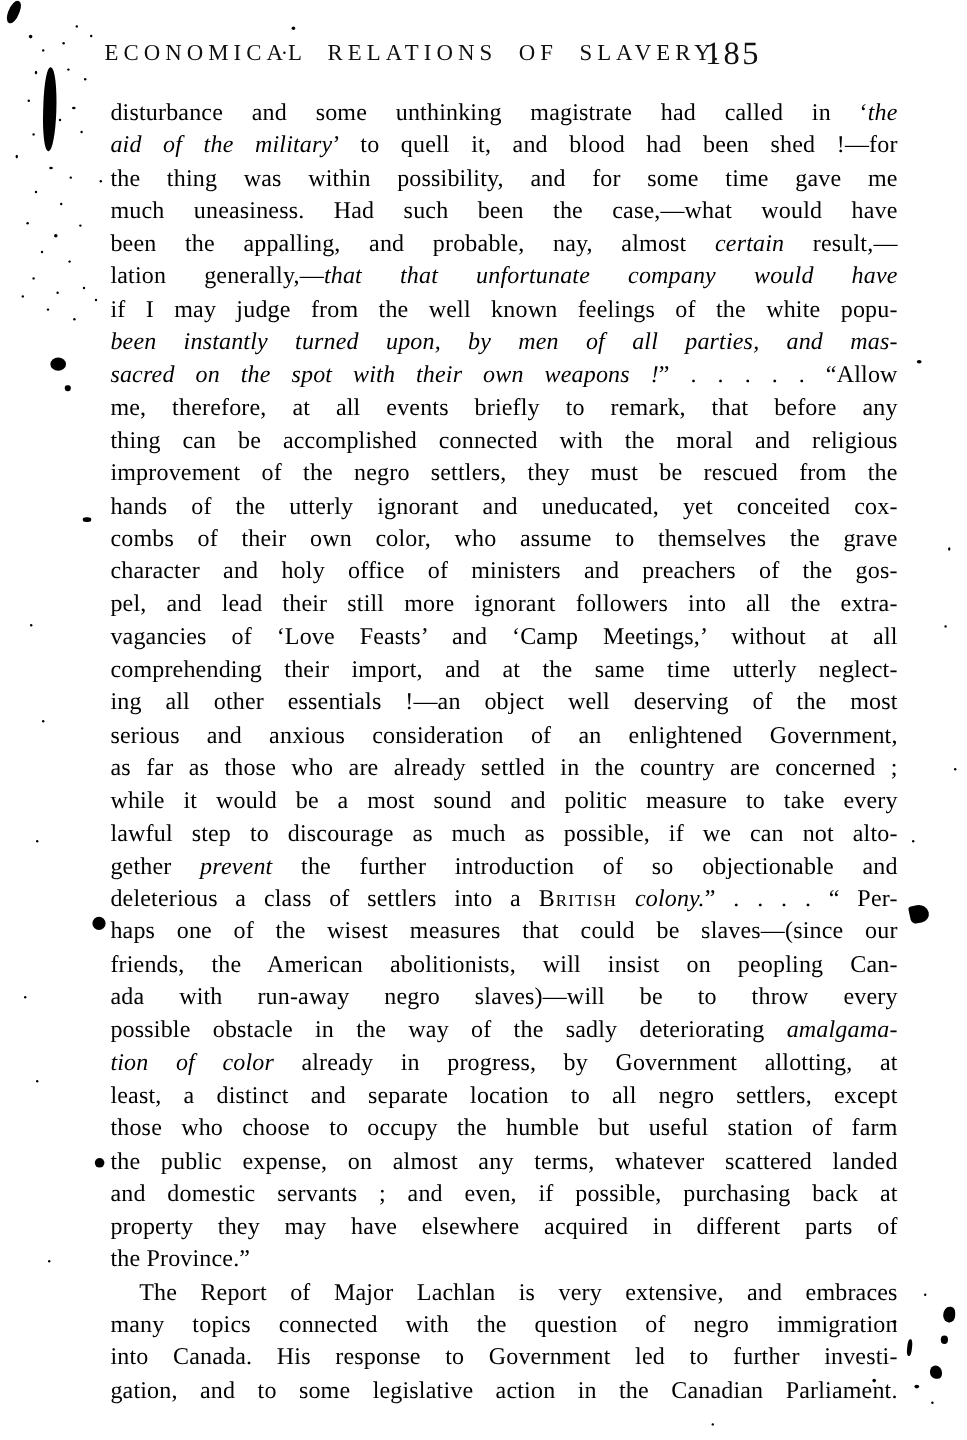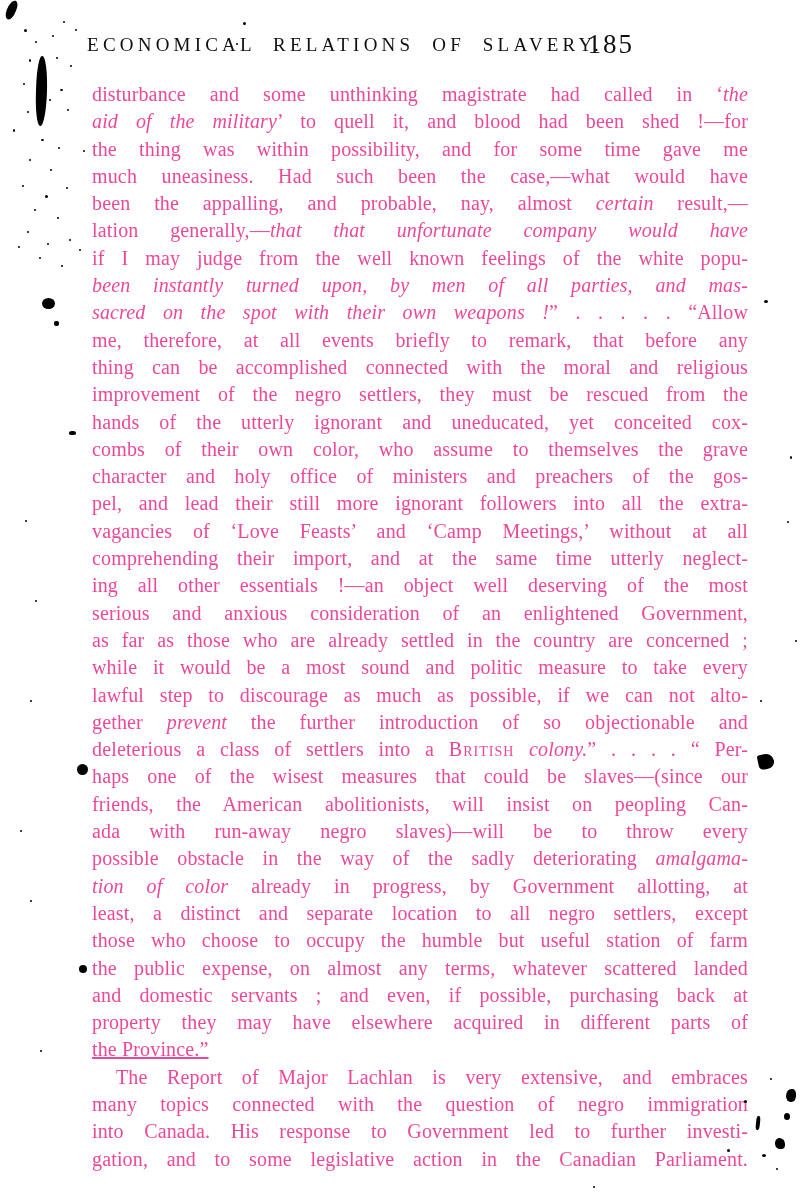--- a/index.html
+++ b/index.html
@@ -32,29 +32,29 @@
     letter-spacing:2px;
     color:#101010;
   }
   
   .text-block{
     position:absolute;
     top:81px;left:92px;width:656px;
     font-size:20px;
     line-height:27.3px;
     letter-spacing:0.15px;
-    color:#ec4899;
+    color:#000000;
   }
   .tline{
     height:27.3px;
     white-space:nowrap;
     text-align:justify;
     text-align-last:justify;
   }
-  .tline.lastline{text-align-last:left;text-decoration:underline;}
+  .tline.lastline{text-align-last:left;}
   .tline.indent{padding-left:24px;}
   .tline span.i{font-style:italic;}
   .tline span.sc{font-variant:small-caps;letter-spacing:1px;}
   
   .artifacts{position:absolute;inset:0;pointer-events:none;}
   .spot{position:absolute;background:#000;}
 </style>
 </head>
 <body>
 

